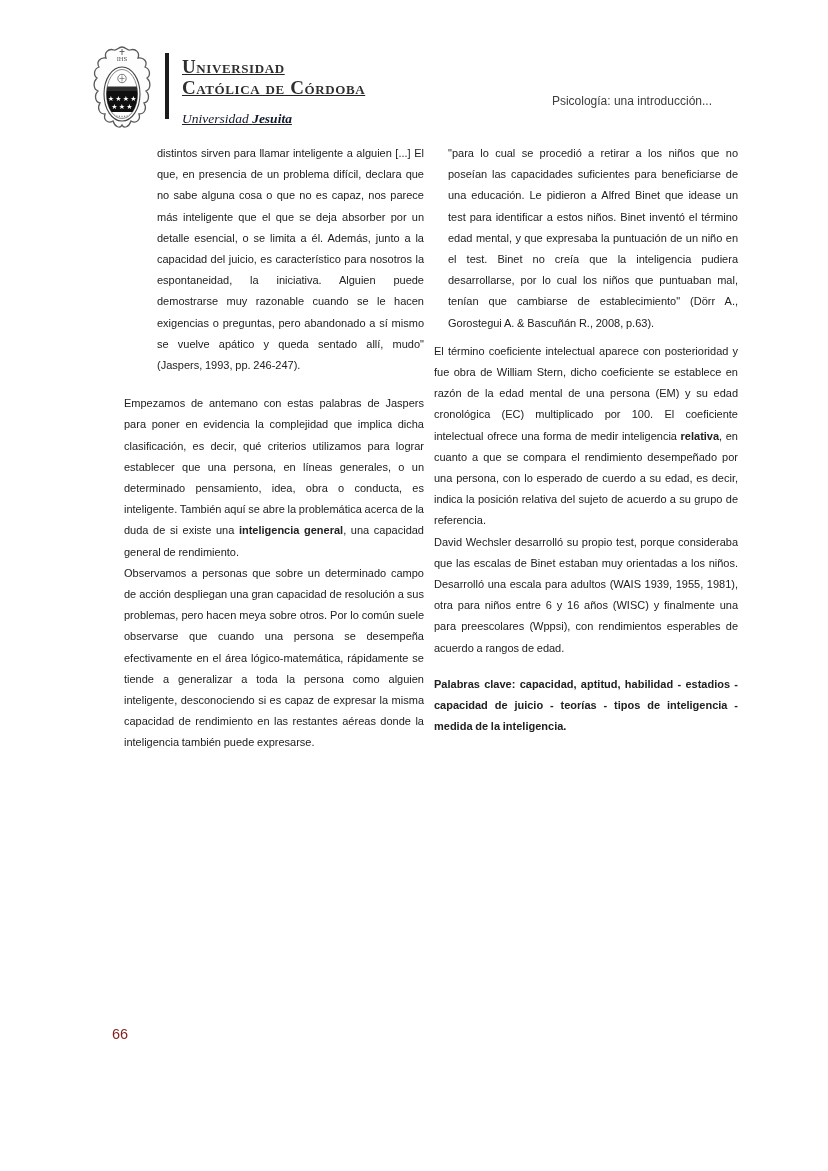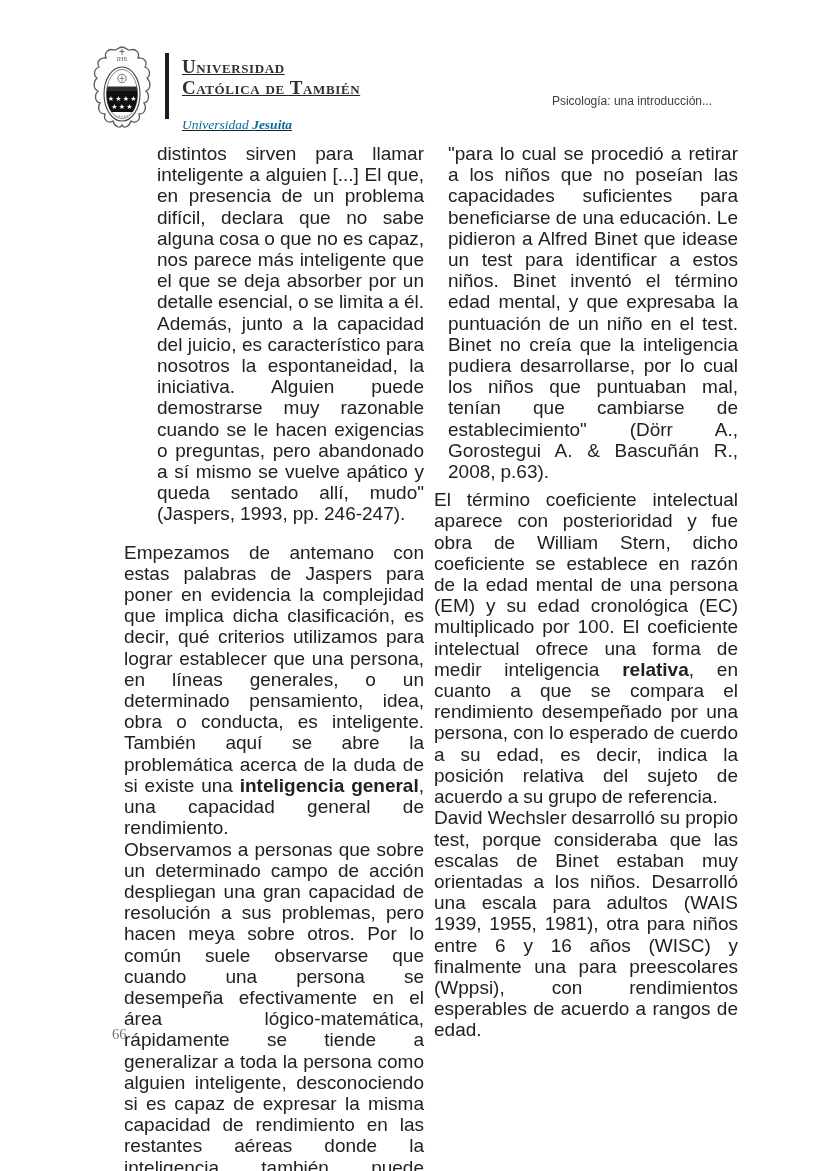--- a/index.html
+++ b/index.html
@@ -27,53 +27,53 @@
     font-family:"Liberation Serif", serif;
     font-variant:small-caps;
     font-weight:600;
     font-size:19px;line-height:21px;
     letter-spacing:0.6px;
     color:#2f2f2f;
   }
   .brand-tagline{
     font-family:"Liberation Serif", serif;
     font-size:13.5px;line-height:17px;
-    color:#0369a1;
-    margin-top:18px;
+    color:#0f172a;
+    margin-top:12px;
   }
   .running-head{
     position:absolute;top:94px;right:116px;
     font-size:12px;color:#3d3d3d;
   }
   
   .columns{
     position:absolute;left:124px;top:143px;width:614px;
     display:flex;gap:10px;
   }
   .col{text-align:justify;}
   .col-left{width:300px;}
   .col-right{width:304px;}
   .col p, .col blockquote{
     margin:0;
-    font-size:19px;
+    font-size:11px;
     line-height:21.2px;
     text-align:justify;
     hyphens:auto;
     -webkit-hyphens:auto;
     word-spacing:-0.3px;
   }
   blockquote.q-left{margin:0 0 17px 33px;}
   blockquote.q-right{margin:0 0 7px 14px;}
   .kw{margin-top:15px !important;font-weight:bold;}
   .b{font-weight:bold;}
   .i{font-style:italic;}
   
   .page-number{
     position:absolute;left:112px;top:1026px;
-    font-size:14.5px;color:#737373;font-family:Liberation Serif, serif;
+    font-size:14.5px;color:#7f1d1d;
   }
 </style>
 </head>
 <body>
 
 <div class="page">
 
   <div class="brand">
     <svg class="crest" viewBox="0 0 64 88" xmlns="http://www.w3.org/2000/svg" aria-hidden="true">
 
@@ -111,36 +111,37 @@
         <text x="39.5" y="65" text-anchor="middle" font-size="7" fill="#ffffff" font-family="DejaVu Sans, sans-serif">★</text>
 
         <path d="M19,69 Q32,76 45,69" fill="none" stroke="#8a8a8a" stroke-width="1.4" stroke-dasharray="1.2,1.4"></path>
       </g>
     </svg>
 
     <div class="brand-divider"></div>
 
     <div class="brand-text">
       <div class="brand-line">Universidad</div>
-      <div class="brand-line">Católica de También</div>
+      <div class="brand-line">Católica de Córdoba</div>
       <div class="brand-tagline"><span class="i">Universidad </span><span class="b i">Jesuita</span></div>
     </div>
   </div>
 
   <div class="running-head">Psicología: una introducción...</div>
 
   <div class="columns">
     <section class="col col-left">
       <blockquote class="q-left"><span>distintos sirven para llamar inteligente a alguien [...] El que, en presencia de un problema difícil, declara que no sabe alguna cosa o que no es capaz, nos parece más inteligente que el que se deja absorber por un detalle esencial, o se limita a él. Además, junto a la capacidad del juicio, es característico para nosotros la espontaneidad, la iniciativa. Alguien puede demostrarse muy razonable cuando se le hacen exigencias o preguntas, pero abandonado a sí mismo se vuelve apático y queda sentado allí, mudo" (Jaspers, 1993, pp. 246-247).</span></blockquote>
       <p><span>Empezamos de antemano con estas palabras de Jaspers para poner en evidencia la complejidad que implica dicha clasificación, es decir, qué criterios utilizamos para lograr establecer que una persona, en líneas generales, o un determinado pensamiento, idea, obra o conducta, es inteligente. También aquí se abre la problemática acerca de la duda de si existe una </span><span class="b">inteligencia general</span><span>, una capacidad general de rendimiento.</span></p>
       <p><span>Observamos a personas que sobre un determinado campo de acción despliegan una gran capacidad de resolución a sus problemas, pero hacen meya sobre otros. Por lo común suele observarse que cuando una persona se desempeña efectivamente en el área lógico-matemática, rápidamente se tiende a generalizar a toda la persona como alguien inteligente, desconociendo si es capaz de expresar la misma capacidad de rendimiento en las restantes aéreas donde la inteligencia también puede expresarse.</span></p>
     </section>
 
     <section class="col col-right">
       <blockquote class="q-right"><span>"para lo cual se procedió a retirar a los niños que no poseían las capacidades suficientes para beneficiarse de una educación. Le pidieron a Alfred Binet que idease un test para identificar a estos niños. Binet inventó el término edad mental, y que expresaba la puntuación de un niño en el test. Binet no creía que la inteligencia pudiera desarrollarse, por lo cual los niños que puntuaban mal, tenían que cambiarse de establecimiento" (Dörr A., Gorostegui A. &amp; Bascuñán R., 2008, p.63).</span></blockquote>
       <p><span>El término coeficiente intelectual aparece con posterioridad y fue obra de William Stern, dicho coeficiente se establece en razón de la edad mental de una persona (EM) y su edad cronológica (EC) multiplicado por 100. El coeficiente intelectual ofrece una forma de medir inteligencia </span><span class="b">relativa</span><span>, en cuanto a que se compara el rendimiento desempeñado por una persona, con lo esperado de cuerdo a su edad, es decir, indica la posición relativa del sujeto de acuerdo a su grupo de referencia.</span></p>
       <p><span>David Wechsler desarrolló su propio test, porque consideraba que las escalas de Binet estaban muy orientadas a los niños. Desarrolló una escala para adultos (WAIS 1939, 1955, 1981), otra para niños entre 6 y 16 años (WISC) y finalmente una para preescolares (Wppsi), con rendimientos esperables de acuerdo a rangos de edad.</span></p>
+      <p class="kw"><span class="b">Palabras clave: capacidad, aptitud, habilidad - estadios - capacidad de juicio - teorías - tipos de inteligencia - medida de la inteligencia</span><span>.</span></p>
     </section>
   </div>
 
   <div class="page-number">66</div>
 
 </div>
 
 </body></html>

